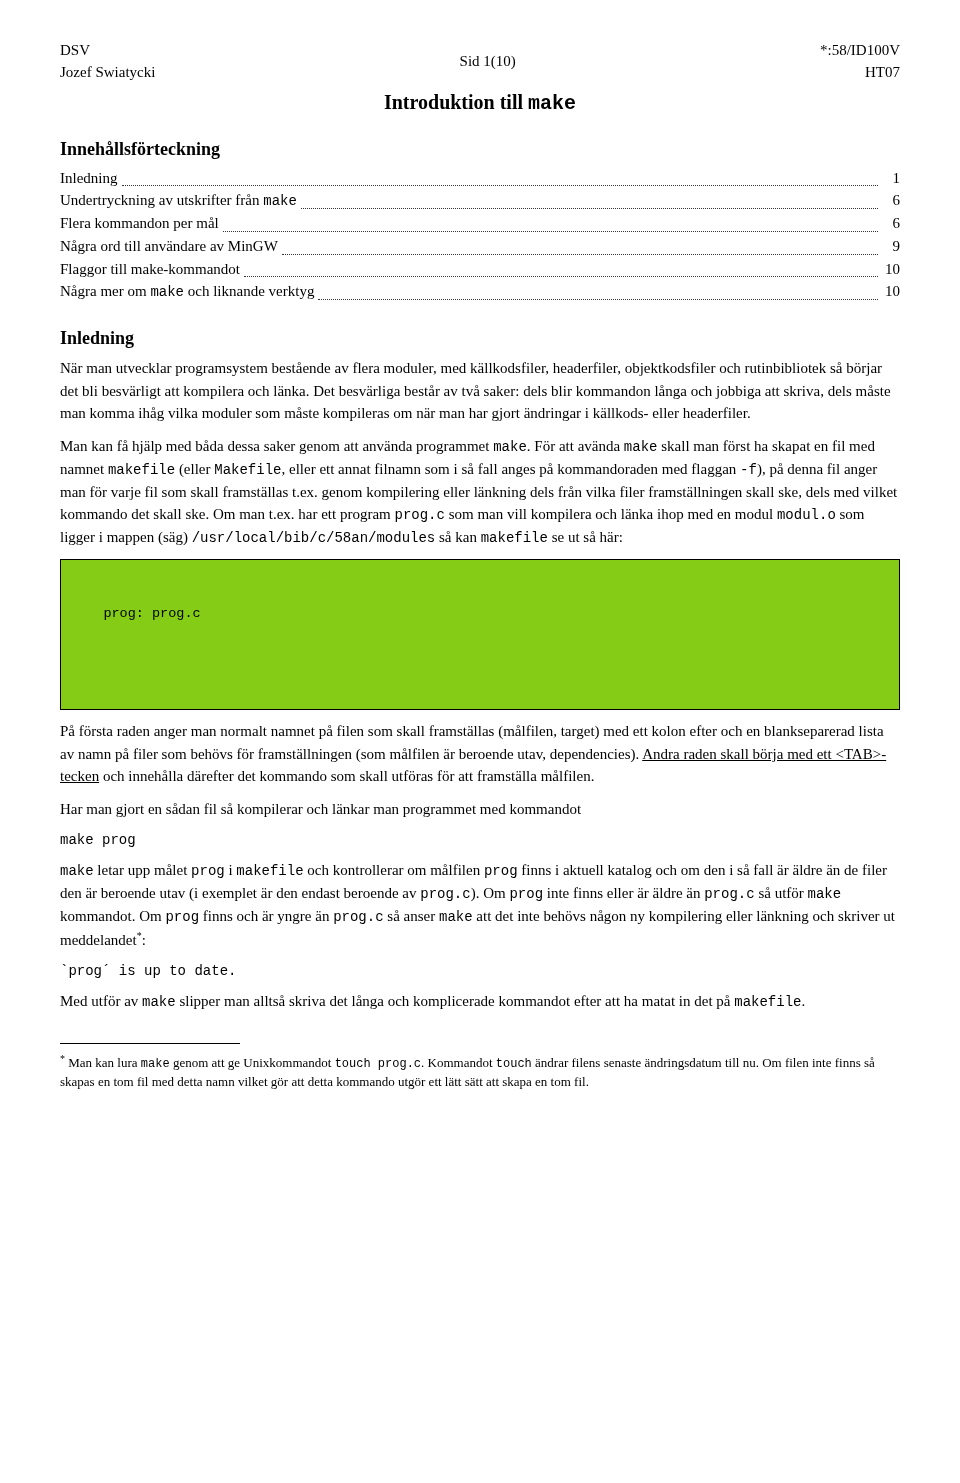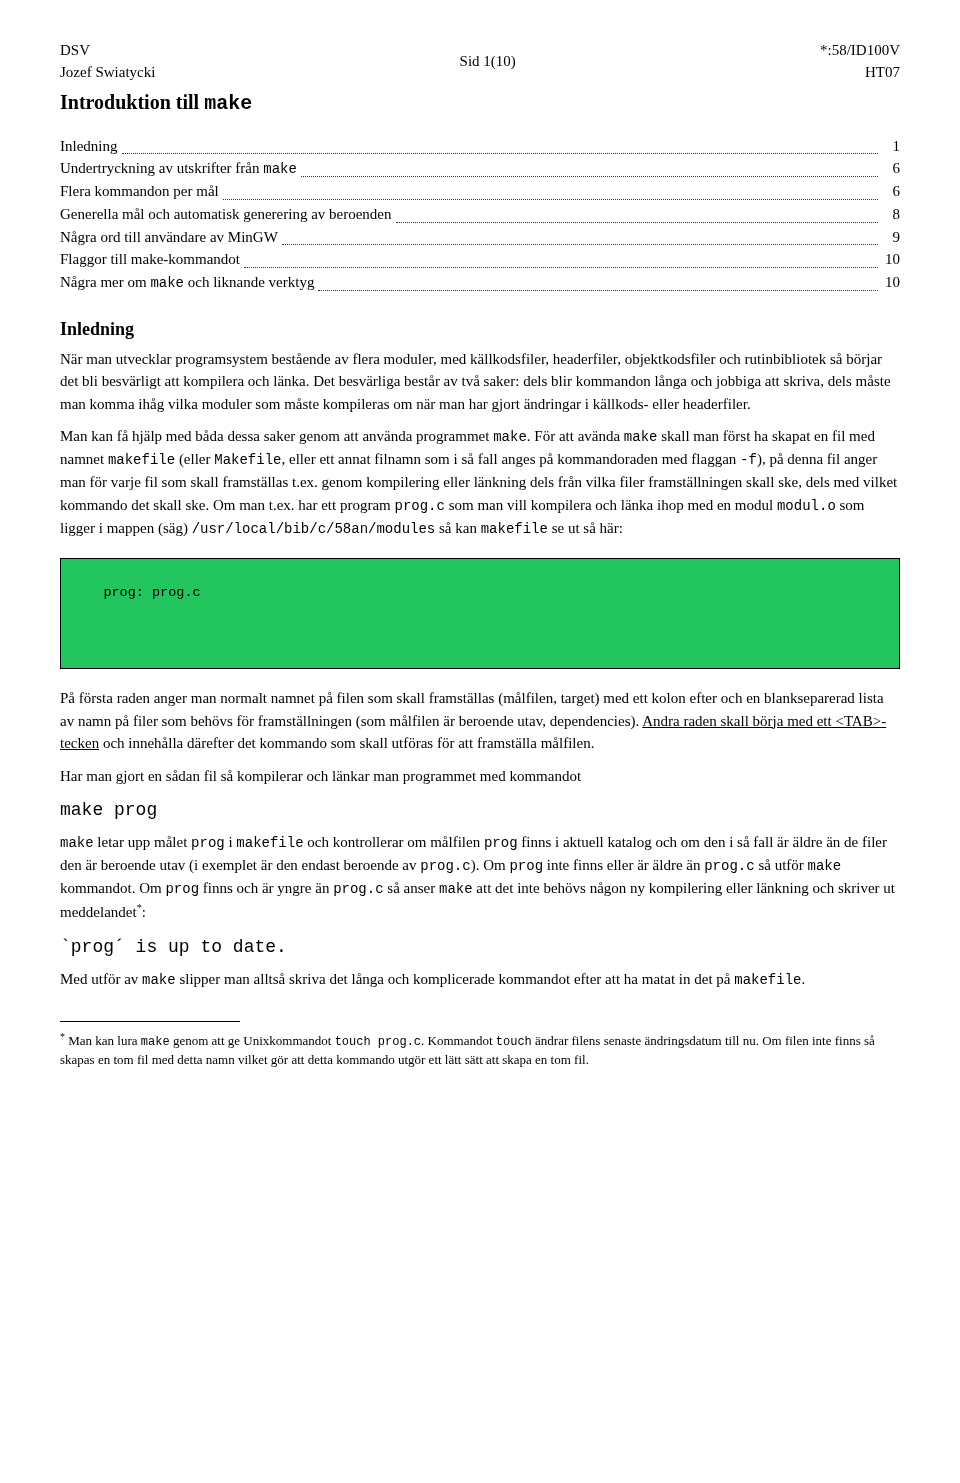--- a/index.html
+++ b/index.html
@@ -20,21 +20,21 @@
     .header {
       display: flex;
       justify-content: space-between;
       align-items: center;
       margin-bottom: 4px;
     }
     .header-left { font-size: 15px; }
     .header-center { text-align: center; font-size: 15px; }
     .header-right { font-size: 15px; text-align: right; }
     .header-title {
-      text-align: left;
+      text-align: center;
       margin-bottom: 18px;
     }
     .header-title h1 {
       font-size: 20px;
       font-weight: bold;
       font-family: 'Times New Roman', Times, serif;
     }
     .header-title h1 code {
       font-family: 'Courier New', Courier, monospace;
       font-size: 20px;
@@ -69,25 +69,25 @@
       margin-bottom: 10px;
       font-size: 15px;
       line-height: 1.5;
     }
     code, .mono {
       font-family: 'Courier New', Courier, monospace;
       font-size: 14px;
     }
     .code-block {
       border: 1px solid #000;
-      padding: 4px 10px;
-      margin: 18px 0;
+      padding: 24px 10px;
+      margin: 10px 0;
       font-family: 'Courier New', Courier, monospace;
       font-size: 13.5px;
-      background: #22c55e;
+      background: #84cc16;
       white-space: pre;
       line-height: 1.5;
     }
     .underline { text-decoration: underline; }
     .italic { }
     .footnote-separator {
       border: none;
       border-top: 1px solid #000;
       width: 180px;
       margin: 30px 0 8px 0;
@@ -95,21 +95,21 @@
     .footnote {
       font-size: 13px;
       line-height: 1.4;
     }
     .footnote code {
       font-size: 12px;
     }
     sup { font-size: 10px; vertical-align: super; }
     .make-prog-block {
       font-family: 'Courier New', Courier, monospace;
-      font-size: 18px;
+      font-size: 14px;
       margin: 8px 0;
     }
   </style>
 </head>
 <body>
 
 <div class="page">
 
   <div class="header">
     <div class="header-left">
@@ -125,45 +125,41 @@
     </div>
   </div>
 
   <div class="header-title">
     <h1>
       <span>Introduktion till </span><code>make</code>
     </h1>
   </div>
 
   <div class="toc">
+    <h2 class="section-title">Innehållsförteckning</h2>
 
     <div class="toc-item">
       <span><span>Inledning</span></span>
       <span class="toc-dots"></span>
       <span class="toc-page">1</span>
     </div>
 
 
     <div class="toc-item">
       <span><span>Undertryckning av utskrifter från </span><code>make</code></span>
       <span class="toc-dots"></span>
       <span class="toc-page">6</span>
     </div>
 
     <div class="toc-item">
       <span><span>Flera kommandon per mål</span></span>
       <span class="toc-dots"></span>
       <span class="toc-page">6</span>
     </div>
 
-    <div class="toc-item">
-      <span><span>Generella mål och automatisk generering av beroenden</span></span>
-      <span class="toc-dots"></span>
-      <span class="toc-page">8</span>
-    </div>
 
     <div class="toc-item">
       <span><span>Några ord till användare av MinGW</span></span>
       <span class="toc-dots"></span>
       <span class="toc-page">9</span>
     </div>
 
     <div class="toc-item">
       <span><span>Flaggor till make-kommandot</span></span>
       <span class="toc-dots"></span>

